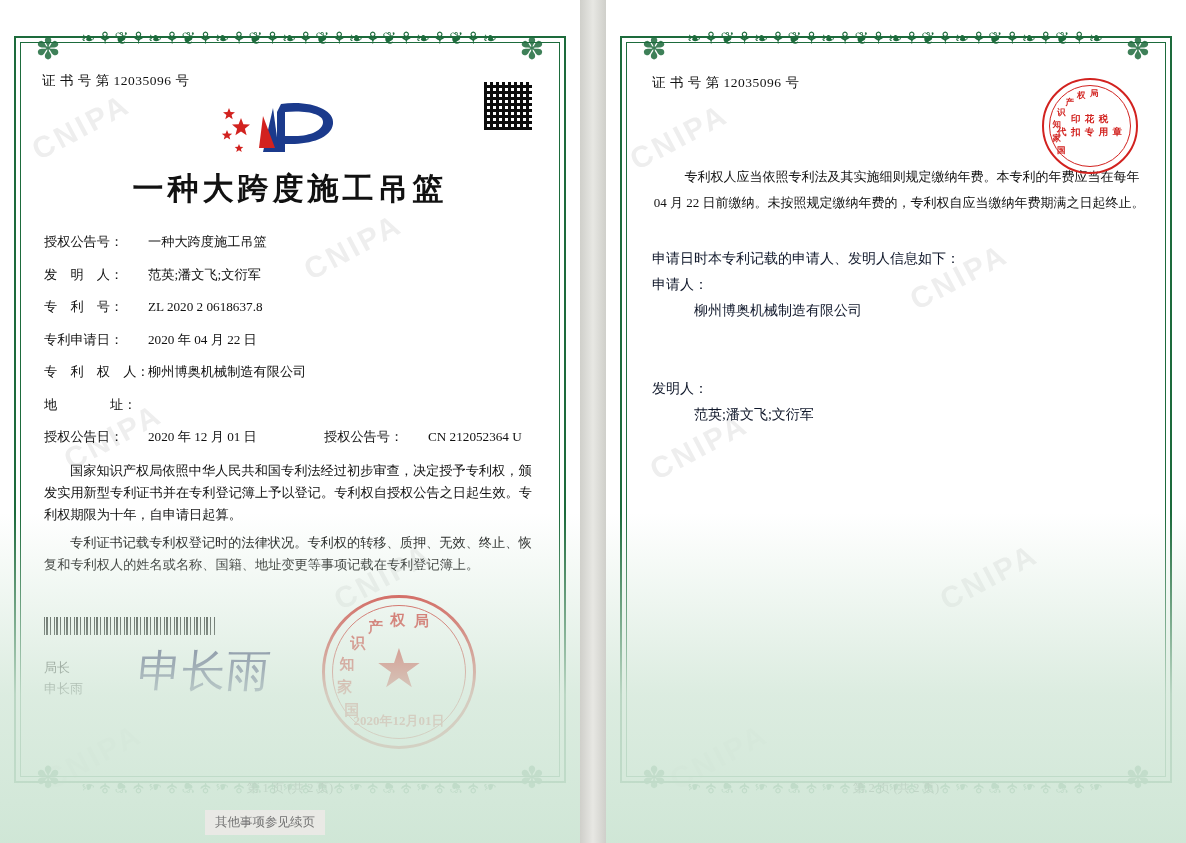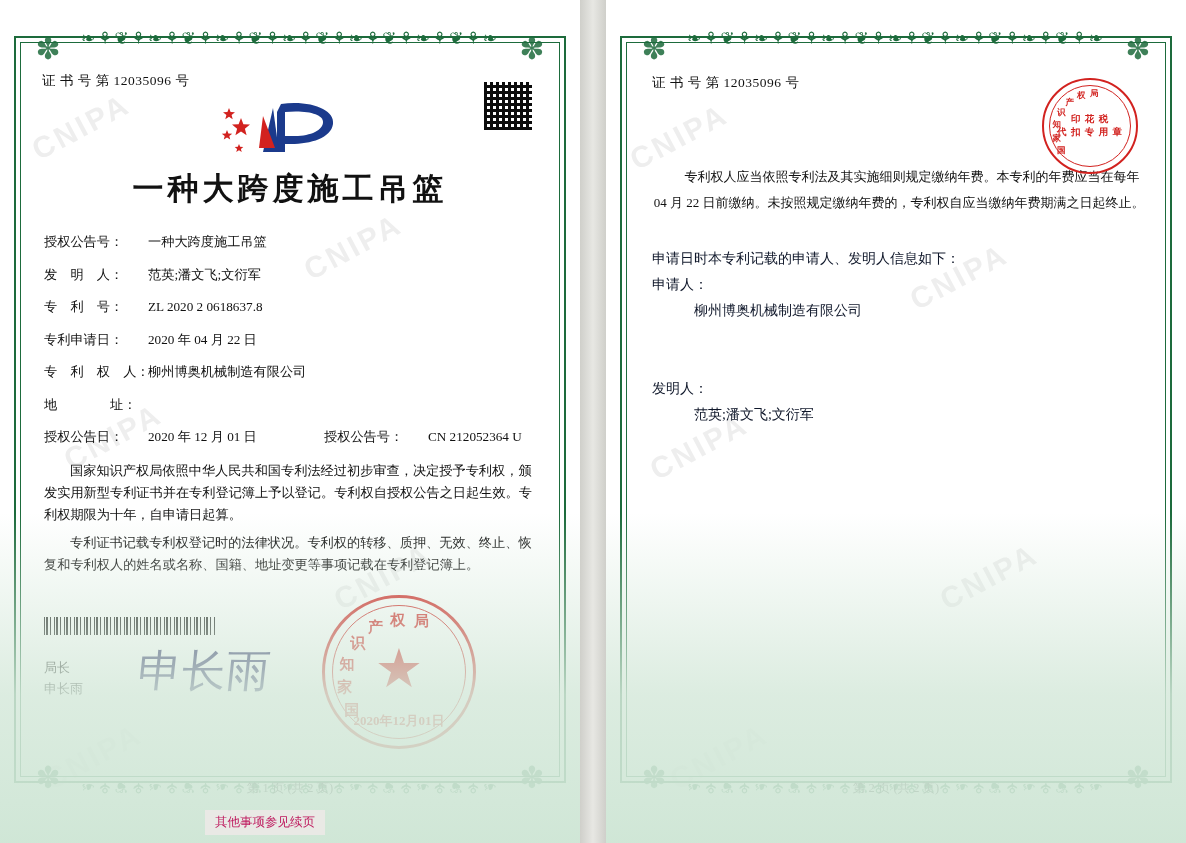--- a/index.html
+++ b/index.html
@@ -193,21 +193,21 @@
   .rpara.ind{text-indent:26px;}
   .rblock{margin-top:30px;font-size:14px;color:#0f172a;line-height:26px;}
   .rindent1{margin-left:0px;}
   .rindent2{margin-left:42px;}
   .pagenum{
     position:absolute;left:0;right:0;bottom:46px;
     text-align:center;font-size:12.5px;color:#111;
   }
   .footnote{
     position:absolute;left:205px;bottom:8px;
-    font-size:12.5px;color:#be185d;
+    font-size:12.5px;color:#737373;
     background:#e9e9e5;
     padding:4px 10px;
   }
   .wm{
     position:absolute;
     color:rgba(120,120,120,0.13);
     font-size:30px;
     font-weight:bold;
     letter-spacing:3px;
     transform:rotate(-28deg);

